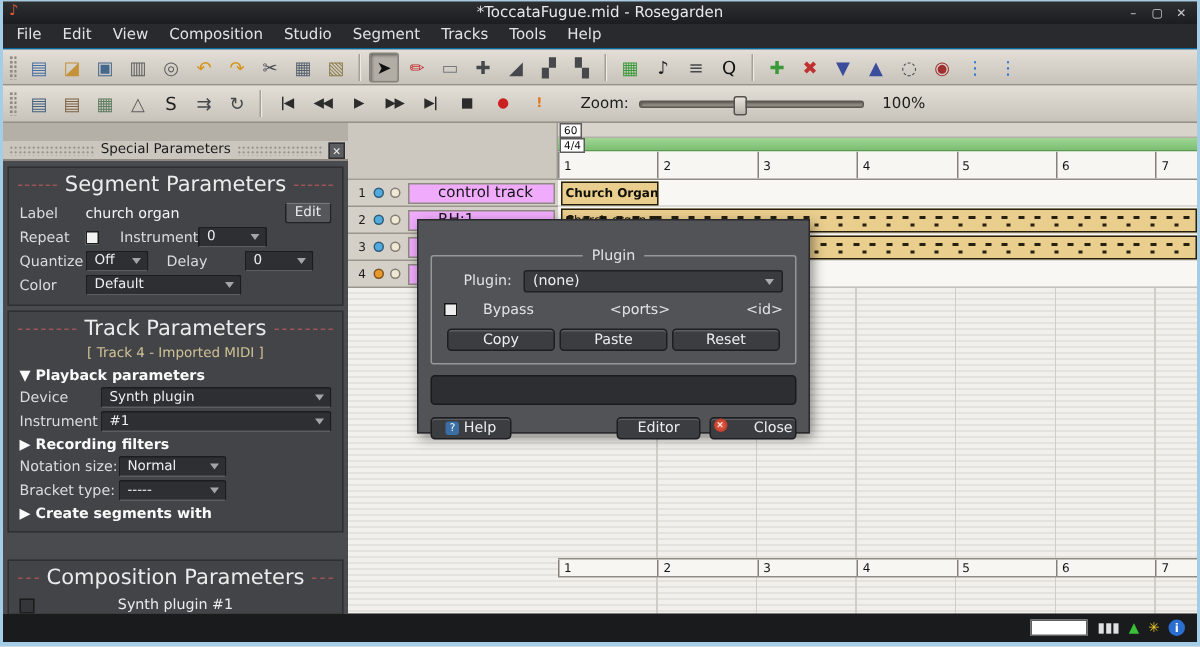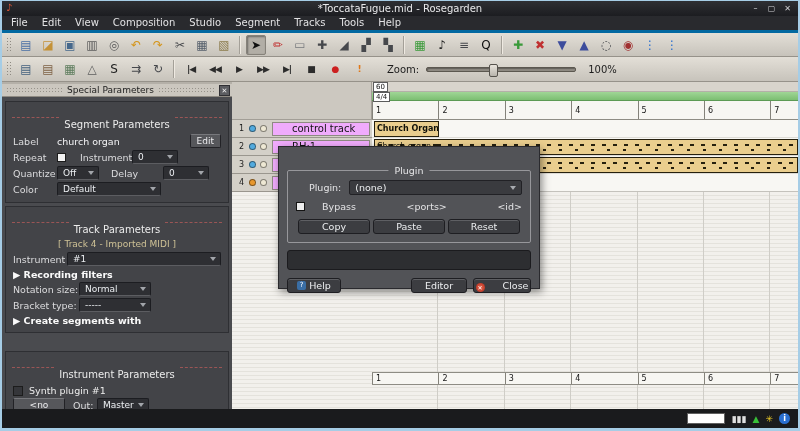--- a/index.html
+++ b/index.html
@@ -13,21 +13,21 @@
   .titlebar { position:absolute; left:0; right:0; top:0; height:15px;
     background:linear-gradient(#2e2f33,#1c1d21); }
   .app-icon { position:absolute; left:4px; top:2px; font-size:10px; color:#e05838; line-height:1; }
   .title { position:absolute; left:0; right:0; top:0; height:15px; text-align:center;
     font-size:10px; line-height:15px; color:#e8e8ea; }
   .winbtns { position:absolute; right:4px; top:2px; display:flex; gap:3px; }
   .winbtn { width:13px; height:11px; font-size:8px; line-height:11px; text-align:center; color:#cfcfd2; }
 
   
   .menubar { position:absolute; left:0; right:0; top:15px; height:17px; background:#292a2e;
-    border-bottom:3px solid #0369a1; display:flex; align-items:center; padding-left:2px; }
+    border-bottom:1px solid #0369a1; display:flex; align-items:center; padding-left:2px; }
   .menu-item { color:#e2e2e4; font-size:10px; padding:0 7px; line-height:16px; }
 
   
   .toolbar { position:absolute; left:0; right:0; background:linear-gradient(#e3dfd7,#c7c3bb);
     border-bottom:1px solid #96928a; display:flex; align-items:center; padding:0 2px; }
   .t1 { top:32px; height:24px; }
   .t2 { top:56px; height:25px; }
   .grip { width:5px; height:16px; margin:0 4px 0 2px;
     background-image:radial-gradient(#8e8a82 40%,transparent 42%); background-size:3px 3px; }
   .tbgroup { display:flex; align-items:center; }
@@ -40,50 +40,50 @@
   .zoom-slider { width:150px; height:5px; background:#8e8a82; border:1px solid #5c5850; border-radius:2px;
     position:relative; box-shadow:inset 1px 1px 1px rgba(0,0,0,.3); }
   .zoom-handle { position:absolute; left:42%; top:-4px; width:9px; height:13px;
     background:linear-gradient(#e8e4dc,#b8b4ac); border:1px solid #55524c; border-radius:2px; }
   .zoom-value { font-size:10px; color:#1c1c1c; margin-left:12px; }
 
   
   .main { position:absolute; left:0; right:0; top:81px; bottom:19px; background:#b4b0a8; }
 
   
-  .dock { position:absolute; left:0; top:2px; bottom:0; width:230px; background:#4a4b4f; }
+  .dock { position:absolute; left:0; top:12px; bottom:0; width:230px; background:#4a4b4f; }
   .dock-title { height:13px; background:#cbc7bf; border-bottom:1px solid #8e8a82;
     display:flex; align-items:center; }
   .dock-tex { flex:1; height:7px; margin:0 4px;
     background-image:radial-gradient(#96928a 35%,transparent 40%); background-size:3px 3px; }
   .dock-title-text { font-size:9px; color:#1c1c1c; }
   .dock-close { width:11px; height:11px; margin-right:2px; background:#5c5d61; color:#ececec;
     font-size:7px; line-height:10px; text-align:center; border:1px solid #303034; }
   .panel { position:absolute; top:13px; left:0; right:0; bottom:0; overflow:hidden; padding-top:1px; }
   .section { margin:3px 3px 0; background:#434448; border:1px solid #2e2f33; padding-bottom:5px; }
   .sec-h { display:flex; align-items:center; gap:5px; padding:3px 6px 3px; }
   .sec-dash { flex:1; border-top:1px dashed #9a5555; height:0; }
-  .sec-title { font-size:10px; color:#ececec;margin-top:14px; }
+  .sec-title { font-size:14px; color:#ececec; }
   .prow { display:flex; align-items:center; padding:1px 7px; min-height:16px; }
   .plabel { font-size:9.5px; color:#dcdcde; }
   .w44 { width:44px; }
   .pvalue { font-size:9.5px; color:#f4f4f6; }
   .pbtn { background:#56575b; border:1px solid #222226; border-top-color:#77787c; color:#ececee;
     font-size:9px; text-align:center; border-radius:2px; height:14px; line-height:12px; padding:0 6px; }
   .dd { background:#2e2f33; border:1px solid #1c1d21; border-bottom-color:#5c5d61; border-radius:2px;
     height:14px; display:flex; align-items:center; color:#eceff2; font-size:9px; padding:0 4px 0 5px; }
   .dd::after { content:""; margin-left:auto; border-left:3px solid transparent;
     border-right:3px solid transparent; border-top:4px solid #a2a5aa; }
   .chk { width:9px; height:9px; background:#f2f2f2; border:1px solid #1c1c1c; }
   .collapse-h { font-size:9.5px; color:#fafafa; font-weight:bold; padding:2px 7px 1px; }
   .tsubtitle { text-align:center; font-size:9px; color:#cfc296; padding:1px 0 2px; }
   .inst { position:relative; margin-top:18px; height:86px; overflow:visible; }
   .inst-title-row { display:flex; align-items:center; padding:2px 7px 1px; }
   .mini-btn { width:10px; height:10px; background:#35363a; border:1px solid #1c1c1c; margin-right:6px; }
-  .inst-title { flex:1; font-size:9.5px; color:#ececec; margin-right:16px; }
+  .inst-title { flex:1; text-align:center; font-size:9.5px; color:#ececec; margin-right:16px; }
 
   
   .canvas { position:absolute; left:230px; right:0; top:0; bottom:0; background:#f1efeb; }
   .c-corner { position:absolute; left:0; top:0; width:140px; height:38px; background:#ccc8c0;
     border-right:1px solid #a29e96; border-bottom:1px solid #a29e96; }
   .tempo-strip { position:absolute; left:140px; right:0; top:0; height:10px; background:#d8d4cc;
     border-bottom:1px solid #b4b0a8; }
   .chord-strip { position:absolute; left:140px; right:0; top:10px; height:9px;
     background:linear-gradient(#a0d696,#7cbe72); border-bottom:1px solid #5c9a54; }
   .bar-ruler { position:absolute; left:140px; right:0; top:19px; height:19px; background:#f7f6f2;
@@ -150,21 +150,21 @@
   .dbtn { background:#3c3d41; border:1px solid #1e1e22; box-shadow:inset 0 1px 0 #5e5f63;
     border-radius:3px; color:#eceef0; font-size:9.5px; height:15px; line-height:13px; text-align:center; }
   .w72 { width:72px; }
   .dlg-text { margin-top:7px; height:20px; background:#2d2e31; border:1px solid #1b1b1e; border-radius:3px; }
   .dlg-bottom { display:flex; align-items:center; margin-top:8px; }
   .help-btn { width:54px; display:flex; align-items:center; justify-content:center; gap:3px; }
   .help-icon { width:9px; height:9px; background:#3a6ea5; border-radius:2px; color:#fff;
     font-size:7px; line-height:9px; text-align:center; }
   .spacer { flex:1; }
   .editor-btn { width:56px; margin-right:6px; }
-  .close-btn { width:58px; display:flex; align-items:flex-end; justify-content:center; gap:18px; }
+  .close-btn { width:58px; display:flex; align-items:flex-start; justify-content:center; gap:18px; }
   .close-icon { width:9px; height:9px; background:radial-gradient(#e86850,#b02818); border-radius:50%;
     color:#fff; font-size:6px; line-height:9px; text-align:center; }
 
   
   .statusbar { position:absolute; left:0; right:0; bottom:0; height:19px; background:#1a1b1d;
     display:flex; align-items:center; justify-content:flex-end; padding-right:8px; gap:7px; }
   .status-entry { width:38px; height:11px; background:#ffffff; border:1px solid #606060; }
   .sbi { font-size:9px; line-height:12px; font-family:"DejaVu Sans",sans-serif; }
   .sbi.badge { width:11px; height:11px; background:#2a6fd0; border-radius:50%; font-size:8px;
     font-weight:bold; text-align:center; line-height:11px; }
@@ -336,20 +336,27 @@
           </div>
         </div>
 
         <div class="section">
           <div class="sec-h">
             <span class="sec-dash"></span>
             <span class="sec-title">Track Parameters</span>
             <span class="sec-dash"></span>
           </div>
           <div class="tsubtitle">[ Track 4 - Imported MIDI ]</div>
+          <div class="collapse-h">▼ Playback parameters</div>
+          <div class="prow">
+            <span class="plabel" style="width:54px">Device</span>
+            <span class="dd" style="flex:1">
+                <span>Synth plugin</span>
+              </span>
+          </div>
           <div class="prow">
             <span class="plabel" style="width:54px">Instrument</span>
             <span class="dd" style="flex:1">
                 <span>#1</span>
               </span>
           </div>
           <div class="collapse-h">▶ Recording filters</div>
           <div class="prow">
             <span class="plabel" style="width:66px">Notation size:</span>
             <span class="dd" style="width:72px">
@@ -361,21 +368,21 @@
             <span class="dd" style="width:72px">
                 <span>-----</span>
               </span>
           </div>
           <div class="collapse-h">▶ Create segments with</div>
         </div>
 
         <div class="section inst">
           <div class="sec-h">
             <span class="sec-dash"></span>
-            <span class="sec-title">Instrument Parameters</span>
+            <span class="sec-title">Composition Parameters</span>
             <span class="sec-dash"></span>
           </div>
           <div class="inst-title-row">
             <span class="mini-btn"></span>
             <span class="inst-title">Synth plugin #1</span>
           </div>
           <div class="prow">
             <span class="pbtn" style="width:52px">&lt;no synth&gt;</span>
             <span class="plabel" style="margin-left:8px;width:24px">Out:</span>
             <span class="dd" style="width:52px">

